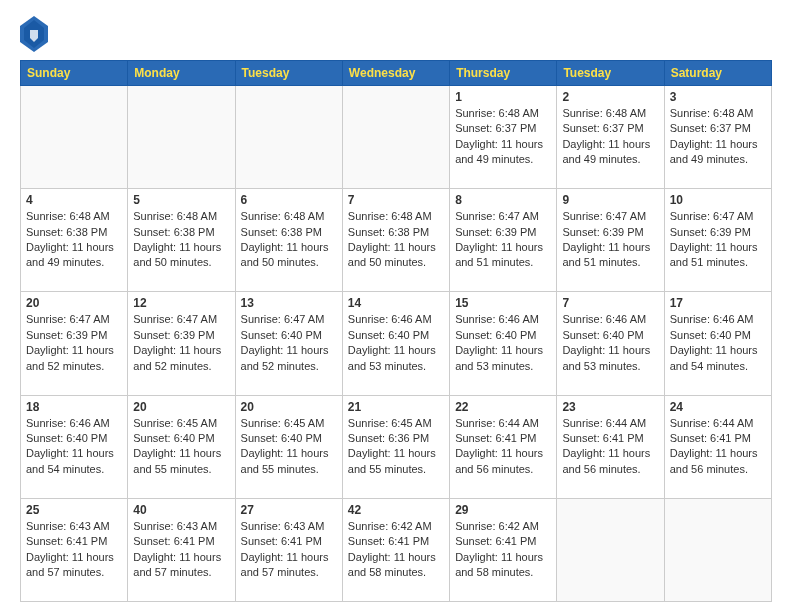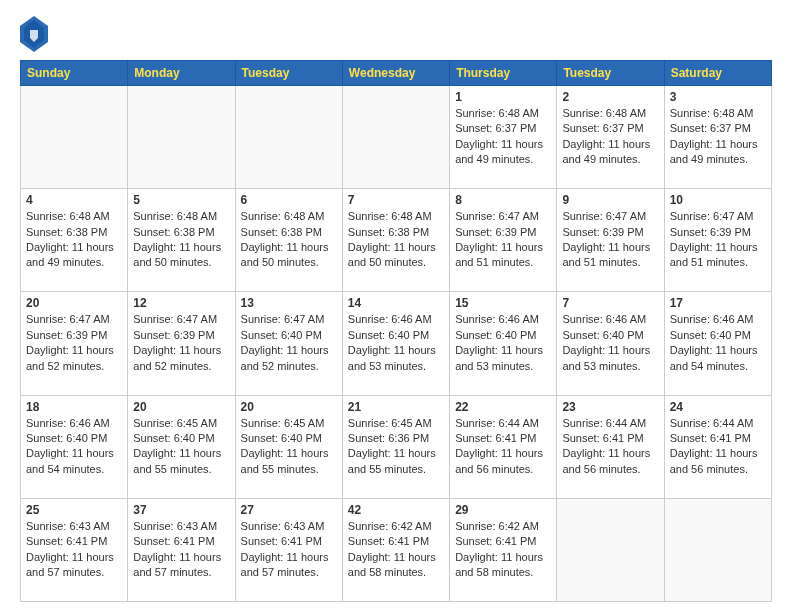--- a/index.html
+++ b/index.html
@@ -292,21 +292,21 @@
           </td>
         </tr>
         <tr>
           <td>
             <span class="day-number">25</span>
             <div class="day-info">Sunrise: 6:43 AM
 Sunset: 6:41 PM
 Daylight: 11 hours and 57 minutes.</div>
           </td>
           <td>
-            <span class="day-number">37</span>
+            <span class="day-number">40</span>
             <div class="day-info">Sunrise: 6:43 AM
 Sunset: 6:41 PM
 Daylight: 11 hours and 57 minutes.</div>
           </td>
           <td>
             <span class="day-number">27</span>
             <div class="day-info">Sunrise: 6:43 AM
 Sunset: 6:41 PM
 Daylight: 11 hours and 57 minutes.</div>
           </td>

